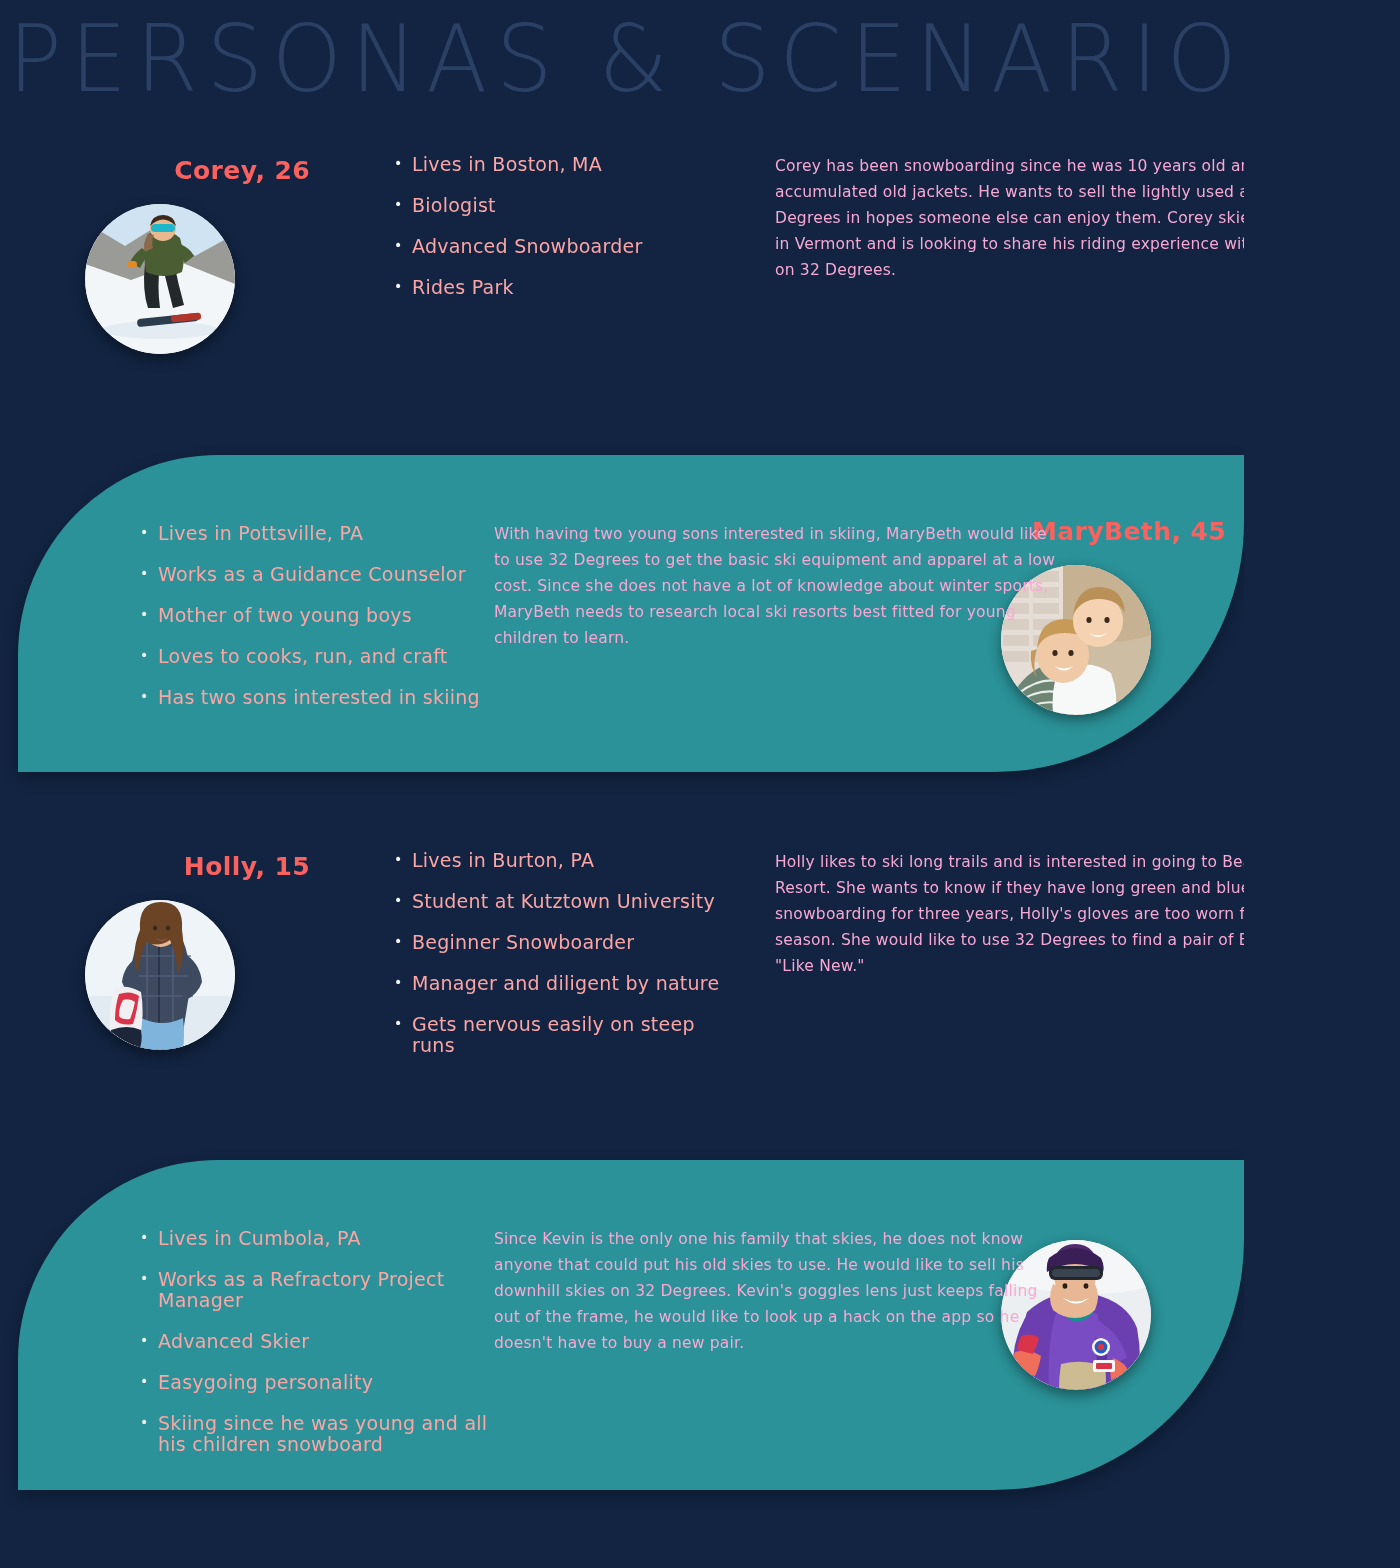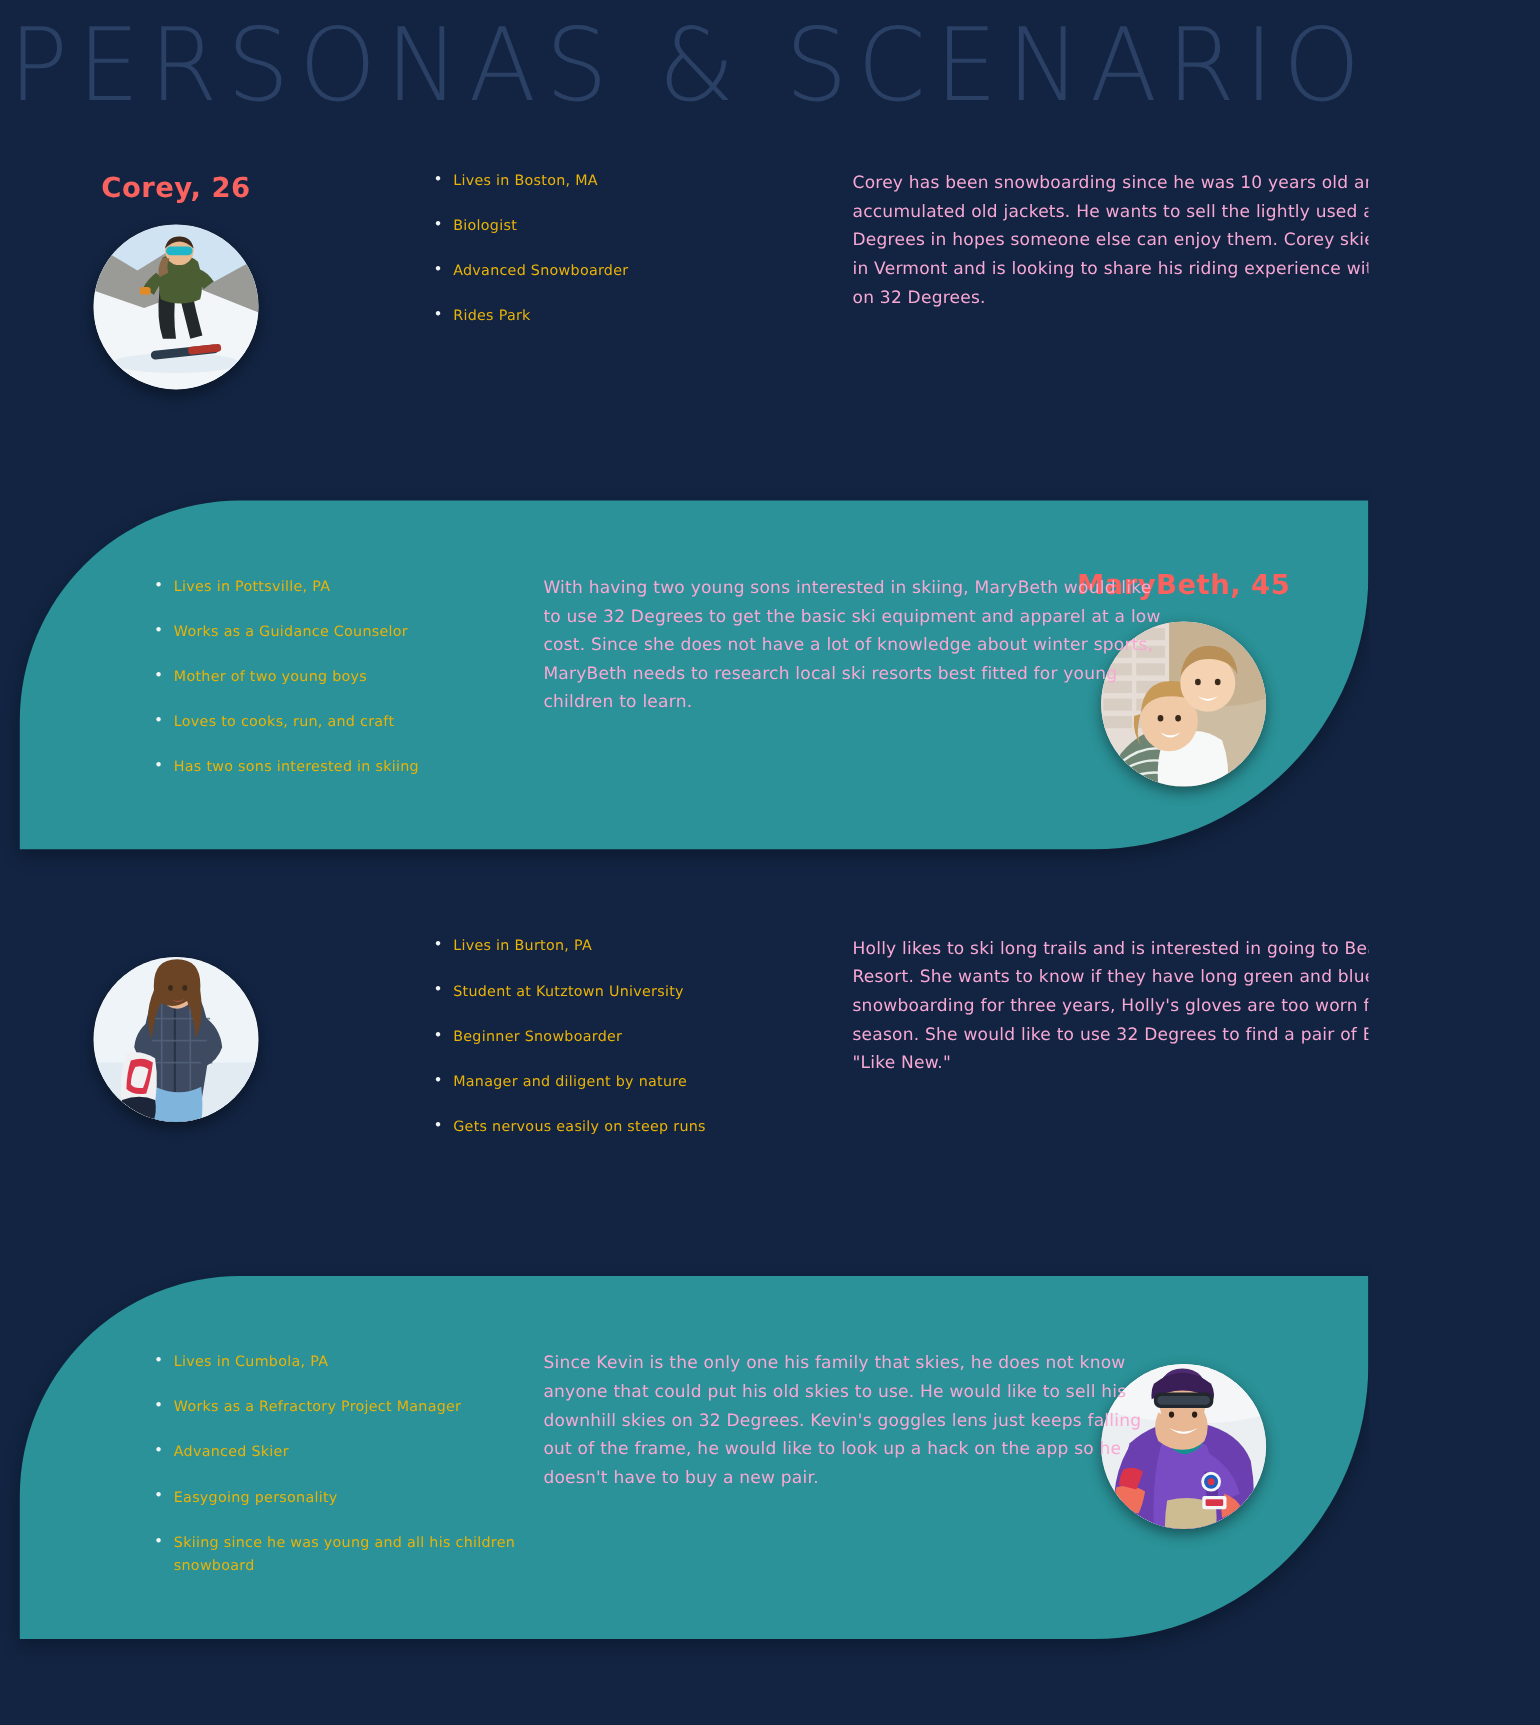--- a/index.html
+++ b/index.html
@@ -65,21 +65,21 @@
   }
   .persona.p-corey    { top: 148px; }
   .persona.p-marybeth { top: 455px; }
   .persona.p-holly    { top: 844px; }
   .persona.p-kevin    { top: 1160px; }
 
   
   .profile {
     position: absolute;
     width: 300px;
-    text-align: center;
+    text-align: right;
   }
   .profile.left  { left: 10px;  top: 8px; }
   .profile.right { right: 18px; top: 62px; }
 
   .persona-name {
     font-family: "DejaVu Sans", "Liberation Sans", sans-serif;
     font-size: 25px;
     font-weight: bold;
     color: #f9625e;
     letter-spacing: 0.4px;
@@ -105,23 +105,23 @@
     list-style: none;
   }
   .bullets.col-a { left: 392px; top: 6px;  width: 330px; }
   .bullets.col-b { left: 138px; top: 68px; width: 360px; }
 
   .bullets li {
     position: relative;
     padding-left: 20px;
     margin-bottom: 20px;
     font-family: "DejaVu Sans", "Liberation Sans", sans-serif;
-    font-size: 13px;
+    font-size: 19px;
     line-height: 21px;
-    color: #eab308;
+    color: #fca5a5;
     letter-spacing: 0.25px;
   }
   .bullets li::before {
     content: "\2022";
     position: absolute;
     left: 2px;
     top: -1px;
     font-size: 14px;
     color: #f2f6f8;
   }
@@ -249,20 +249,21 @@
       <li>Mother of two young boys</li>
       <li>Loves to cooks, run, and craft</li>
       <li>Has two sons interested in skiing</li>
     </ul>
 
     <p class="scenario col-b">With having two young sons interested in skiing, MaryBeth would like to use 32 Degrees to get the basic ski equipment and apparel at a low cost. Since she does not have a lot of knowledge about winter sports, MaryBeth needs to research local ski resorts best fitted for young children to learn.</p>
   </section>
 
   <section class="persona p-holly">
     <div class="profile left">
+      <div class="persona-name">Holly, 15</div>
       <div class="photo">
         <svg viewBox="0 0 150 150" xmlns="http://www.w3.org/2000/svg" aria-hidden="true">
           <defs>
               <clipPath id="c3">
                 <circle cx="75" cy="75" r="75"></circle>
               </clipPath>
             </defs>
           <g clip-path="url(#c3)">
             <rect width="150" height="150" fill="#eef4f8"></rect>
             <rect y="96" width="150" height="54" fill="#e2ebf2"></rect>

